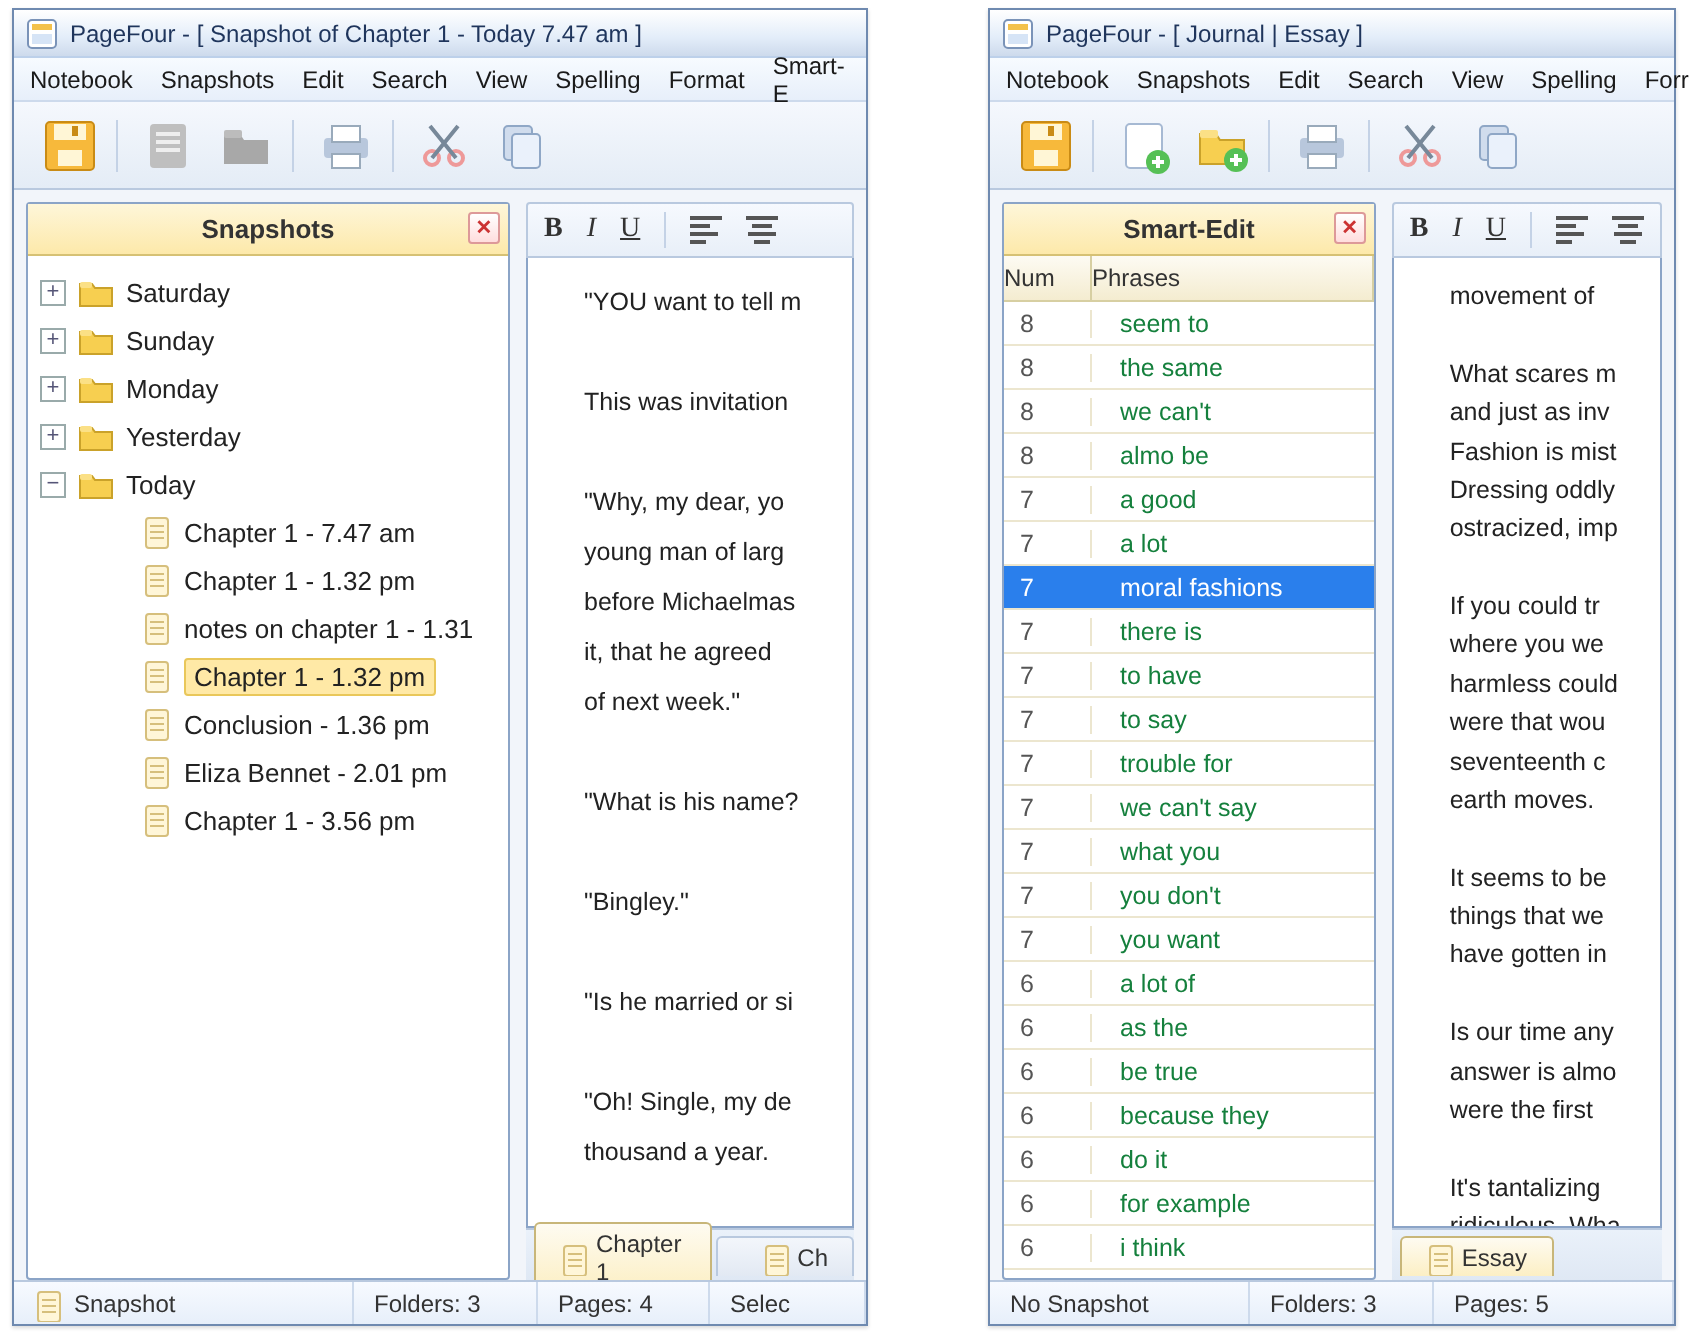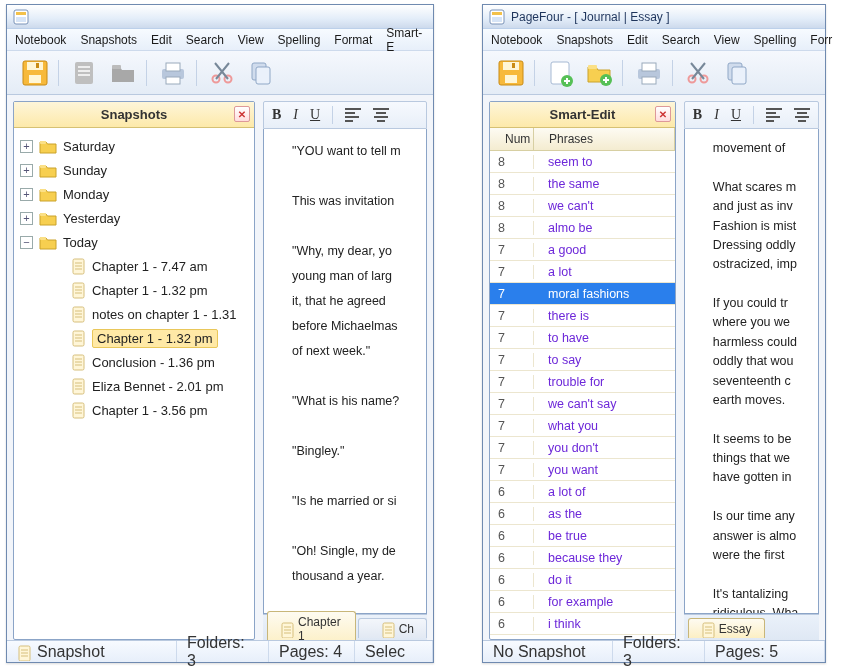--- a/index.html
+++ b/index.html
@@ -31,31 +31,31 @@
   .fmtbar .i { font-style:italic; font-family:"Times New Roman",serif; font-size:14px; color:#333;}
   .fmtbar .u { text-decoration:underline; font-family:"Times New Roman",serif; font-size:14px; color:#333;}
   .fmtbar .sep { width:1px; height:18px; background:#c4d2e6; }
   .align-ico { width:16px; height:14px; display:flex; flex-direction:column; justify-content:space-between;}
   .align-ico span { height:2px; background:#555; display:block;}
   .text-area { flex:1; border:1px solid #8ba4c7; border-top:none; background:#fff; padding:10px 10px 10px 28px; font-family:Verdana, sans-serif; font-size:12.5px; color:#222; line-height:2.0; overflow:hidden; white-space:nowrap; }
   .tab-strip { height:26px; display:flex; align-items:center; gap:2px; padding-left:4px; border-top:1px solid #b9c9df; background:linear-gradient(#eaf1fa,#dfe8f4); }
   .tab-strip .chip { width:14px; height:14px; margin-right:4px; display:inline-flex; }
   .tab-strip .tab { background:linear-gradient(#fefbf1,#fcefc4); border:1px solid #c8b679; border-bottom:none; padding:3px 12px 2px; border-radius:3px 3px 0 0; font-size:12px; color:#333; display:inline-flex; align-items:center; }
   .tab-strip .tab.inact { background:linear-gradient(#f3f6fb,#e2e9f3); border-color:#b9c9df;padding-left:22px; }
-  .statusbar { height:22px; border-top:1px solid #b9c9df; background:linear-gradient(#f7faff,#e7effa); display:flex; align-items:center; font-size:16px; color:#333; }
+  .statusbar { height:22px; border-top:1px solid #b9c9df; background:linear-gradient(#f7faff,#e7effa); display:flex; align-items:center; font-size:12px; color:#333; }
   .statusbar .cell { padding:0 10px; border-right:1px solid #cddaec; height:100%; display:flex; align-items:center; gap:6px; }
   .statusbar .grow { flex:1; }
   
   .grid { flex:1; overflow:hidden; display:flex; flex-direction:column; font-size:12.5px; }
   .grid-head { display:flex; background:linear-gradient(#fdfbf3,#f4ecd0); border-bottom:1px solid #d7cfa2; font-size:12px; color:#333; }
-  .grid-head .col { padding:4px 15px; border-right:1px solid #d7cfa2; }
+  .grid-head .col { padding:4px 0; border-right:1px solid #d7cfa2; }
   .grid-body { flex:1; overflow-y:scroll; }
   .grid-row { display:flex; border-bottom:1px solid #ece6cf; height:22px; align-items:center; }
   .grid-row .c0 { width:44px; padding-left:8px; border-right:1px solid #ece6cf; color:#555;}
-  .grid-row .c1 { flex:1; padding-left:14px; color:#6d28d9;}
+  .grid-row .c1 { flex:1; padding-left:14px; color:#15803d;}
   .grid-row.sel { background:#2a7fec; color:#fff; }
   .grid-row.sel .c0, .grid-row.sel .c1 { color:#fff; border-right-color:transparent; }
   .grid-body::-webkit-scrollbar { width:16px; }
   .grid-body::-webkit-scrollbar-track { background:#eef3fa; border-left:1px solid #cddaec;}
   .grid-body::-webkit-scrollbar-thumb { background:linear-gradient(#dce6f3,#c0d1e7); border:1px solid #9fb6d4; border-radius:2px;}
   .sm-page-icon { width:14px; height:14px; display:inline-flex; }
 </style>
 </head>
 <body>
 
@@ -120,20 +120,21 @@
   </defs>
 </svg>
 
 <div class="window" style="left:6px; top:4px; width:428px; height:659px;">
   <div class="titlebar">
     <span class="title-icon">
         <svg width="16" height="16">
           <use href="#ico-app"></use>
         </svg>
       </span>
+    <span class="title">PageFour - [ Snapshot of Chapter 1 - Today 7.47 am ]</span>
   </div>
   <div class="menubar">
     <div>Notebook</div>
     <div>Snapshots</div>
     <div>Edit</div>
     <div>Search</div>
     <div>View</div>
     <div>Spelling</div>
     <div>Format</div>
     <div>Smart-E</div>
@@ -315,22 +316,22 @@
             <span style="width:8px;margin:0 auto"></span>
           </span>
       </div>
       <div class="text-area" id="left-text">
           <div>"YOU want to tell m</div>
           <div>&nbsp;</div>
           <div>This was invitation</div>
           <div>&nbsp;</div>
           <div>"Why, my dear, yo</div>
           <div>young man of larg</div>
+          <div>before Michaelmas</div>
           <div>it, that he agreed</div>
-          <div>before Michaelmas</div>
           <div>of next week."</div>
           <div>&nbsp;</div>
           <div>"What is his name?</div>
           <div>&nbsp;</div>
           <div>"Bingley."</div>
           <div>&nbsp;</div>
           <div>"Is he married or si</div>
           <div>&nbsp;</div>
           <div>"Oh!  Single, my de</div>
           <div>thousand a year.</div>
@@ -370,21 +371,21 @@
       </div>
     <div class="cell" style="width:86px">
         <span>Pages: 4</span>
       </div>
     <div class="cell grow">
         <span>Selec</span>
       </div>
   </div>
 </div>
 
-<div class="window" style="left:482px; top:4px; width:344px; height:659px;">
+<div class="window" style="left:494px; top:4px; width:344px; height:659px;">
   <div class="titlebar">
     <span class="title-icon">
         <svg width="16" height="16">
           <use href="#ico-app"></use>
         </svg>
       </span>
     <span class="title">PageFour - [ Journal | Essay ]</span>
   </div>
   <div class="menubar">
     <div>Notebook</div>
@@ -563,21 +564,21 @@
           <div>&nbsp;</div>
           <div>What scares m</div>
           <div>and just as inv</div>
           <div>Fashion is mist</div>
           <div>Dressing oddly</div>
           <div>ostracized, imp</div>
           <div>&nbsp;</div>
           <div>If you could tr</div>
           <div>where you we</div>
           <div>harmless could</div>
-          <div>oddly that wou</div>
+          <div>were that wou</div>
           <div>seventeenth c</div>
           <div>earth moves.</div>
           <div>&nbsp;</div>
           <div>It seems to be</div>
           <div>things that we</div>
           <div>have gotten in</div>
           <div>&nbsp;</div>
           <div>Is our time any</div>
           <div>answer is almo</div>
           <div>were the first</div>

